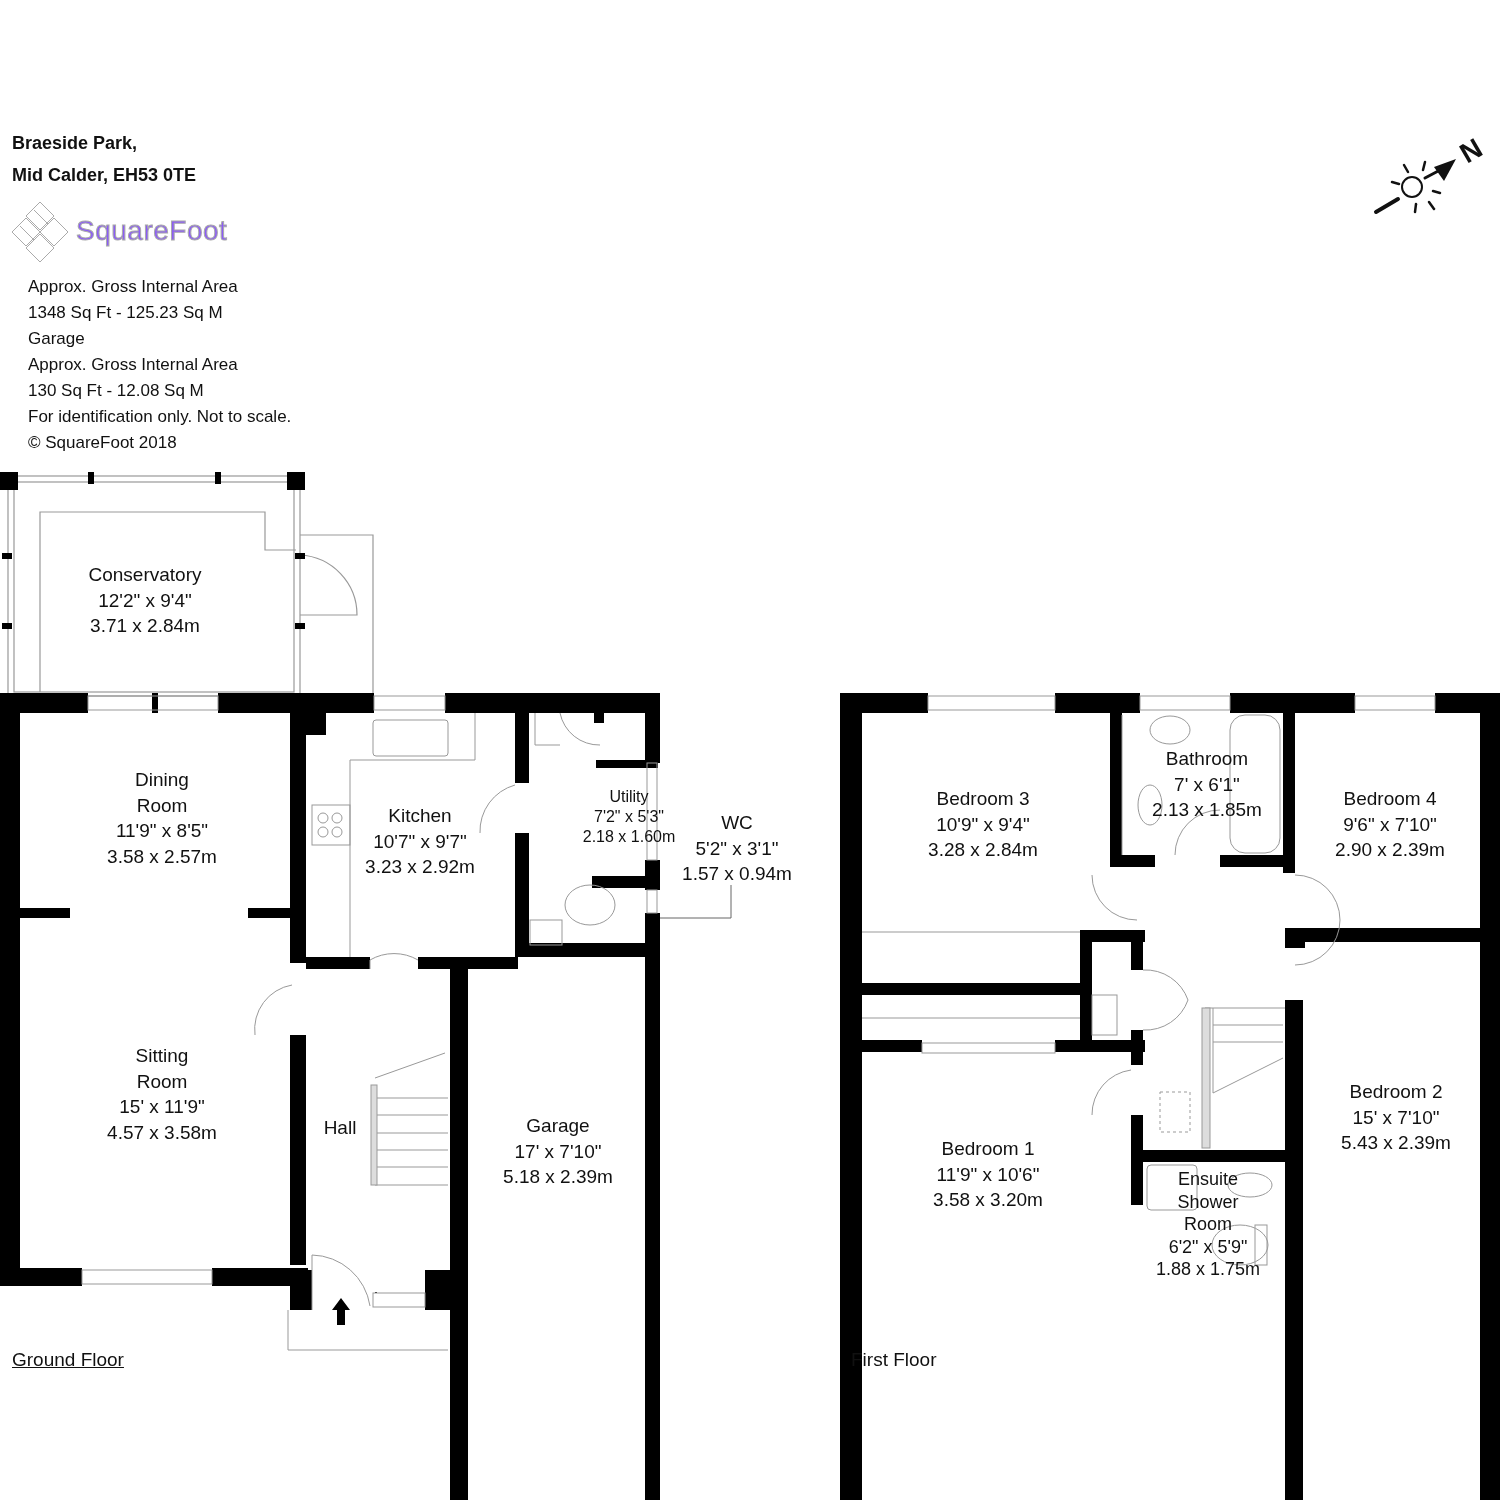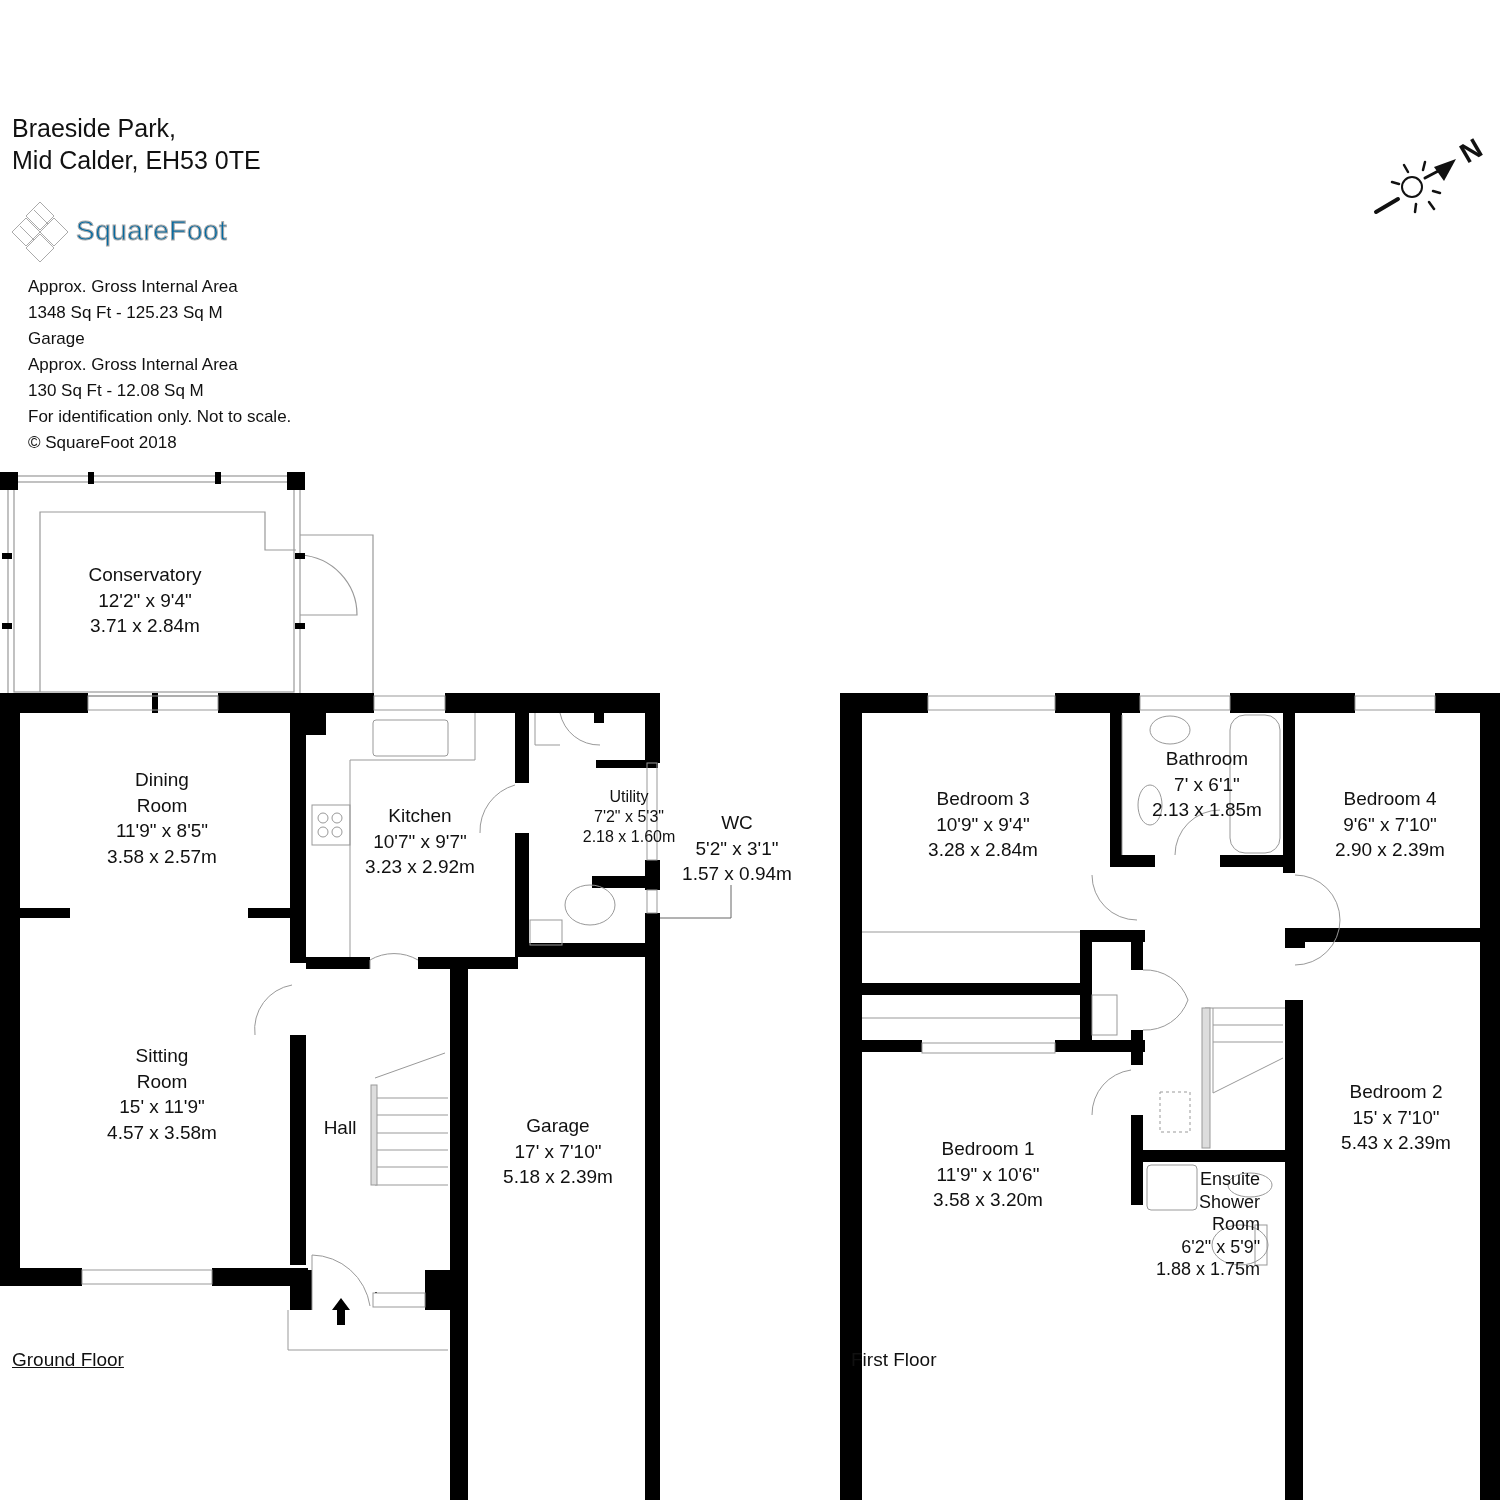--- a/index.html
+++ b/index.html
@@ -1,19 +1,19 @@
 <!DOCTYPE html>
 <html><head>
 <meta charset="utf-8">
 <style>
   html,body{margin:0;padding:0;background:#fff;}
   body{width:1500px;height:1500px;position:relative;overflow:hidden;font-family:"Liberation Sans",sans-serif;color:#111;}
-  .title{position:absolute;left:12px;top:112px;font-weight:normal;font-size:25px;line-height:32px;}
+  .title{position:absolute;left:12px;top:127px;font-weight:bold;font-size:18px;line-height:32px;}
   .logo{position:absolute;left:10px;top:200px;display:flex;align-items:center;gap:6px;}
-  .logo-text{font-size:28px;color:#0369a1;-webkit-text-stroke:1px #aaa;letter-spacing:0.5px;}
+  .logo-text{font-size:28px;color:#8b5cf6;-webkit-text-stroke:1px #aaa;letter-spacing:0.5px;}
   .info{position:absolute;left:12px;top:274px;font-size:17px;line-height:26px;margin-left:16px;}
   .compass{position:absolute;left:1370px;top:125px;width:120px;height:100px;}
   svg.plan{position:absolute;left:0;top:0;}
   .lbl{position:absolute;text-align:center;font-size:19px;line-height:25.5px;white-space:nowrap;transform:translateX(-50%);}
   .lbl.sm{font-size:16px;line-height:20px;margin-left:42px;}
   .floor-label{position:absolute;font-size:19px;}
 </style>
 </head>
 <body>
 
@@ -265,21 +265,21 @@
 <div class="lbl" style="left:1390px;top:786px;">
   <div>Bedroom 4</div>
   <div>9'6" x 7'10"</div>
   <div>2.90 x 2.39m</div>
 </div>
 <div class="lbl" style="left:988px;top:1136px;">
   <div>Bedroom 1</div>
   <div>11'9" x 10'6"</div>
   <div>3.58 x 3.20m</div>
 </div>
-<div class="lbl" style="left:1208px;top:1168px;font-size:18px;line-height:22.5px;text-align:right;">
+<div class="lbl" style="left:1208px;top:1168px;font-size:18px;line-height:22.5px;">
   <div>Ensuite</div>
   <div>Shower</div>
   <div>Room</div>
   <div>6'2" x 5'9"</div>
   <div>1.88 x 1.75m</div>
 </div>
 <div class="lbl" style="left:1396px;top:1079px;">
   <div>Bedroom 2</div>
   <div>15' x 7'10"</div>
   <div>5.43 x 2.39m</div>

